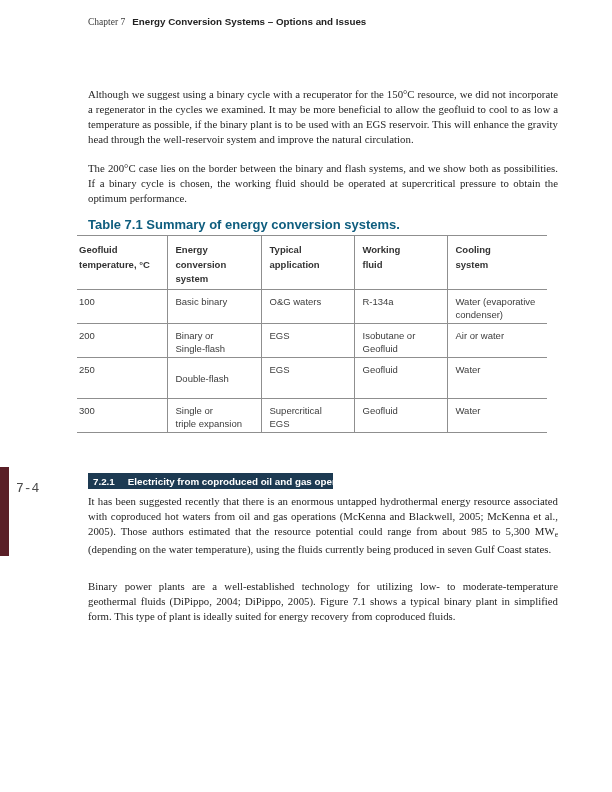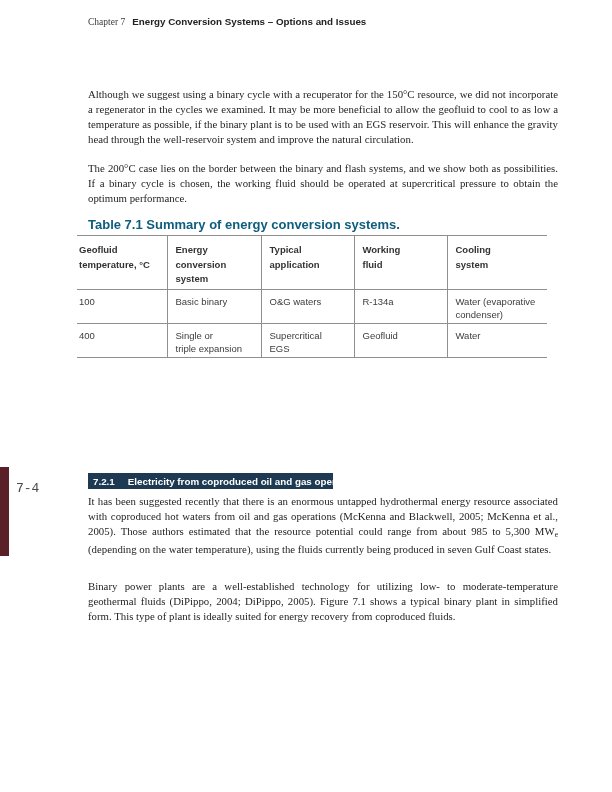--- a/index.html
+++ b/index.html
@@ -148,21 +148,37 @@
     <tbody>
       <tr>
         <td>100</td>
         <td>Basic binary</td>
         <td>O&amp;G waters</td>
         <td>R-134a</td>
         <td>Water (evaporative
 condenser)</td>
       </tr>
       <tr>
-        <td>400</td>
+        <td>200</td>
+        <td>Binary or
+Single-flash</td>
+        <td>EGS</td>
+        <td>Isobutane or
+Geofluid</td>
+        <td>Air or water</td>
+      </tr>
+      <tr>
+        <td>250</td>
+        <td class="cell-offset">Double-flash</td>
+        <td>EGS</td>
+        <td>Geofluid</td>
+        <td>Water</td>
+      </tr>
+      <tr>
+        <td>300</td>
         <td>Single or
 triple expansion</td>
         <td>Supercritical
 EGS</td>
         <td>Geofluid</td>
         <td>Water</td>
       </tr>
     </tbody>
   </table>
 

